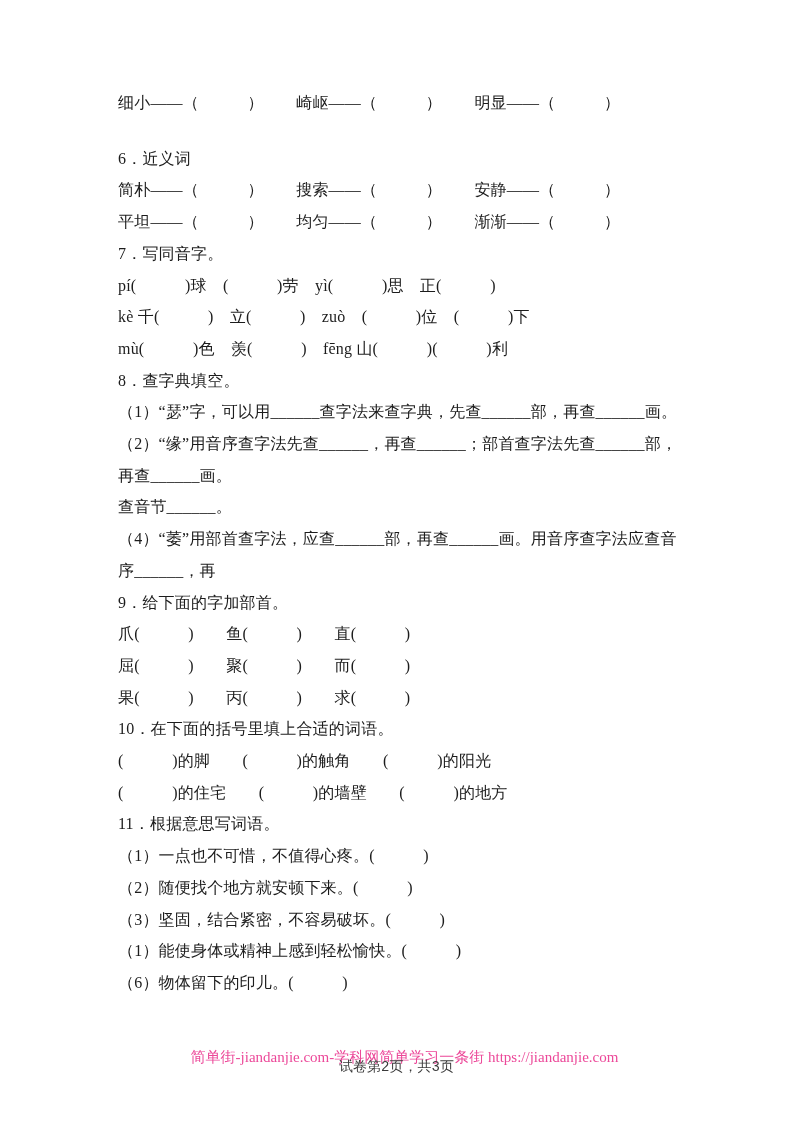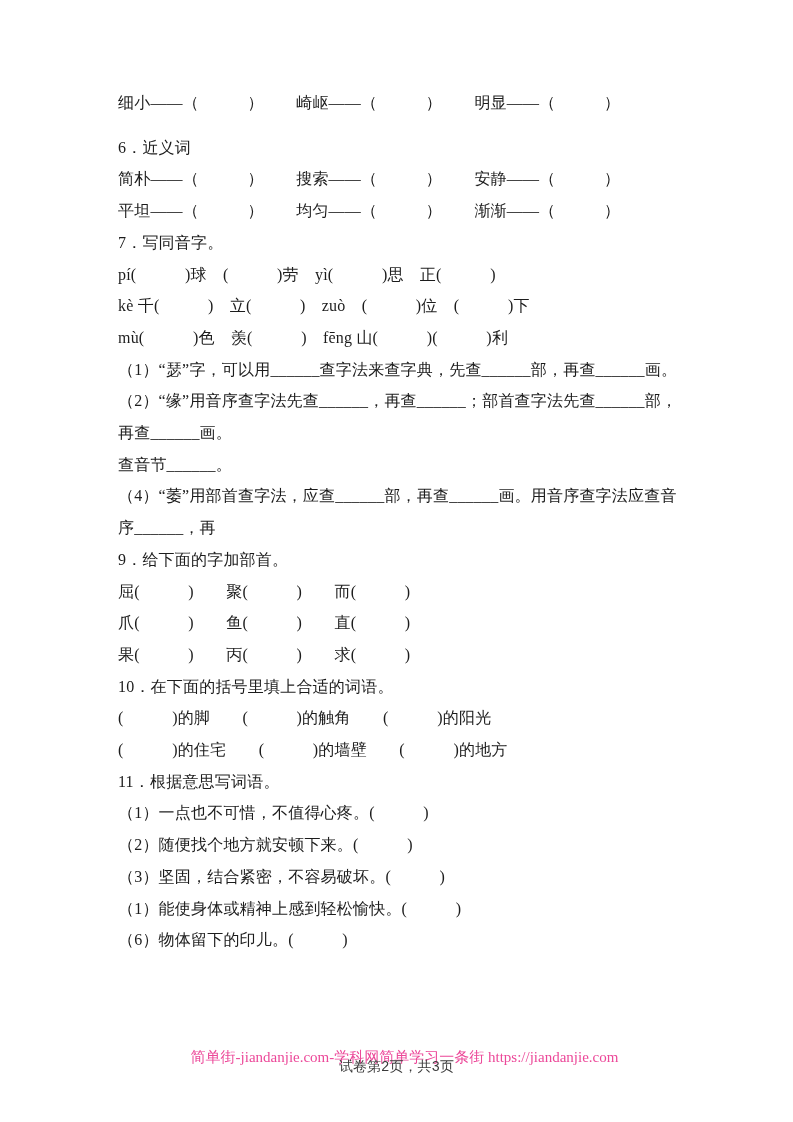--- a/index.html
+++ b/index.html
@@ -23,21 +23,21 @@
     top: 87px;
     width: 566px;
   }
   .line {
     font-size: 16px;
     line-height: 31.7px;
     white-space: pre-wrap;
     letter-spacing: 0.2px;
   }
   .gap-top {
-    margin-top: 13px;
+    margin-top: 24px;
   }
   .footer-watermark {
     position: absolute;
     left: 8px;
     top: 1048px;
     width: 100%;
     text-align: center;
     color: #ec4899;
     font-size: 15px;
     white-space: pre;
@@ -59,27 +59,28 @@
 <div class="page">
   <div class="content">
     <div class="line">细小——（　　　）　　崎岖——（　　　）　　明显——（　　　）</div>
     <div class="line gap-top">6．近义词</div>
     <div class="line">简朴——（　　　）　　搜索——（　　　）　　安静——（　　　）</div>
     <div class="line">平坦——（　　　）　　均匀——（　　　）　　渐渐——（　　　）</div>
     <div class="line">7．写同音字。</div>
     <div class="line">pí(　　　)球　(　　　)劳　yì(　　　)思　正(　　　)</div>
     <div class="line">kè 千(　　　)　立(　　　)　zuò　(　　　)位　(　　　)下</div>
     <div class="line">mù(　　　)色　羡(　　　)　fēng 山(　　　)(　　　)利</div>
+    <div class="line">8．查字典填空。</div>
     <div class="line">（1）“瑟”字，可以用______查字法来查字典，先查______部，再查______画。</div>
     <div class="line">（2）“缘”用音序查字法先查______，再查______；部首查字法先查______部，再查______画。</div>
     <div class="line">查音节______。</div>
     <div class="line">（4）“萎”用部首查字法，应查______部，再查______画。用音序查字法应查音序______，再</div>
     <div class="line">9．给下面的字加部首。</div>
+    <div class="line">爪(　　　)　　鱼(　　　)　　直(　　　)</div>
     <div class="line">屈(　　　)　　聚(　　　)　　而(　　　)</div>
-    <div class="line">爪(　　　)　　鱼(　　　)　　直(　　　)</div>
     <div class="line">果(　　　)　　丙(　　　)　　求(　　　)</div>
     <div class="line">10．在下面的括号里填上合适的词语。</div>
     <div class="line">(　　　)的脚　　(　　　)的触角　　(　　　)的阳光</div>
     <div class="line">(　　　)的住宅　　(　　　)的墙壁　　(　　　)的地方</div>
     <div class="line">11．根据意思写词语。</div>
     <div class="line">（1）一点也不可惜，不值得心疼。(　　　)</div>
     <div class="line">（2）随便找个地方就安顿下来。(　　　)</div>
     <div class="line">（3）坚固，结合紧密，不容易破坏。(　　　)</div>
     <div class="line">（1）能使身体或精神上感到轻松愉快。(　　　)</div>
     <div class="line">（6）物体留下的印儿。(　　　)</div>

